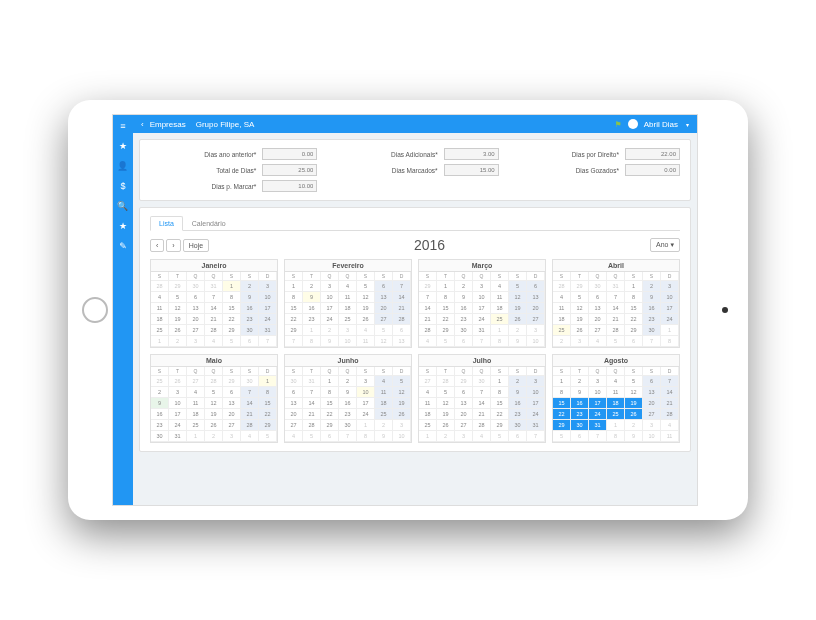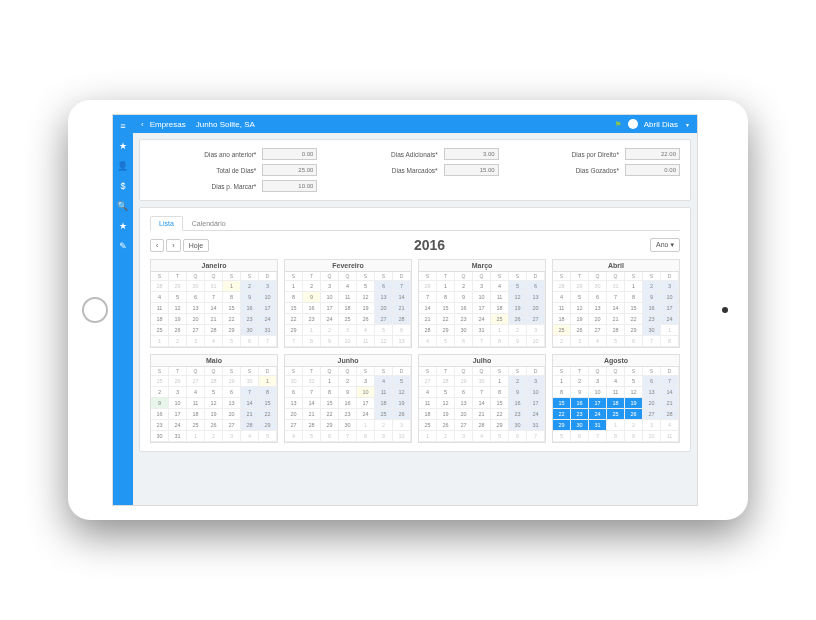--- a/index.html
+++ b/index.html
@@ -20,21 +20,21 @@
 .form-grid{display:grid;grid-template-columns:repeat(3,1fr);gap:4px 14px}
 .form-row{display:flex;align-items:center;justify-content:flex-end;gap:6px}
 .form-row label{font-size:6.5px;color:#555;white-space:nowrap}
 .form-row input{width:55px;height:12px;border:1px solid #ccc;background:#f5f5f5;font-size:6px;text-align:right;padding:0 3px;color:#777}
 .tabs{display:flex;border-bottom:1px solid #ddd;margin-bottom:6px}
 .tab{padding:3px 8px;font-size:7px;color:#888;border:1px solid transparent;border-bottom:none;cursor:pointer}
 .tab.active{color:#2196f3;border-color:#ddd;border-bottom:1px solid #fff;margin-bottom:-1px;background:#fff;border-radius:2px 2px 0 0}
 .cal-header{display:flex;align-items:center;justify-content:space-between;margin-bottom:6px}
 .nav-btns{display:flex;gap:2px}
 .btn{border:1px solid #ccc;background:#fff;padding:2px 5px;font-size:7px;border-radius:2px;cursor:pointer;color:#555}
-.year{font-size:14px;color:#555;font-weight:700}
+.year{font-size:14px;color:#555;font-weight:400}
 .months{display:grid;grid-template-columns:repeat(4,1fr);gap:6px}
 .month{border:1px solid #e0e0e0}
 .month-name{text-align:center;font-size:7px;font-weight:bold;color:#555;padding:2px 0;background:#fafafa;border-bottom:1px solid #e0e0e0}
 .week-header{display:grid;grid-template-columns:repeat(7,1fr)}
 .week-header div{text-align:center;font-size:5px;color:#999;padding:1px 0;border-right:1px solid #eee;border-bottom:1px solid #eee}
 .days{display:grid;grid-template-columns:repeat(7,1fr)}
 .days div{text-align:center;font-size:5.5px;color:#888;height:11px;line-height:11px;border-right:1px solid #eee;border-bottom:1px solid #eee;background:#fff}
 .days div.om{color:#ccc}
 .days div.we{background:#e8eef7}
 .days div.hl{background:#fffde7}
@@ -58,21 +58,21 @@
       <div class="ic">🔍</div>
       <div class="ic">★</div>
       <div class="ic">✎</div>
     </div>
 
     <div class="main">
       <div class="topbar">
         <div class="left">
           <span>‹</span>
           <span>Empresas</span>
-          <span style="margin-left:4px">Junho Solite, SA</span>
+          <span style="margin-left:4px">Grupo Filipe, SA</span>
         </div>
         <div class="right">
           <span style="color:#8bc34a">⚑</span>
           <div class="avatar"></div>
           <span>Abril Dias</span>
           <span class="caret">▾</span>
         </div>
       </div>
 
       <div class="content">

